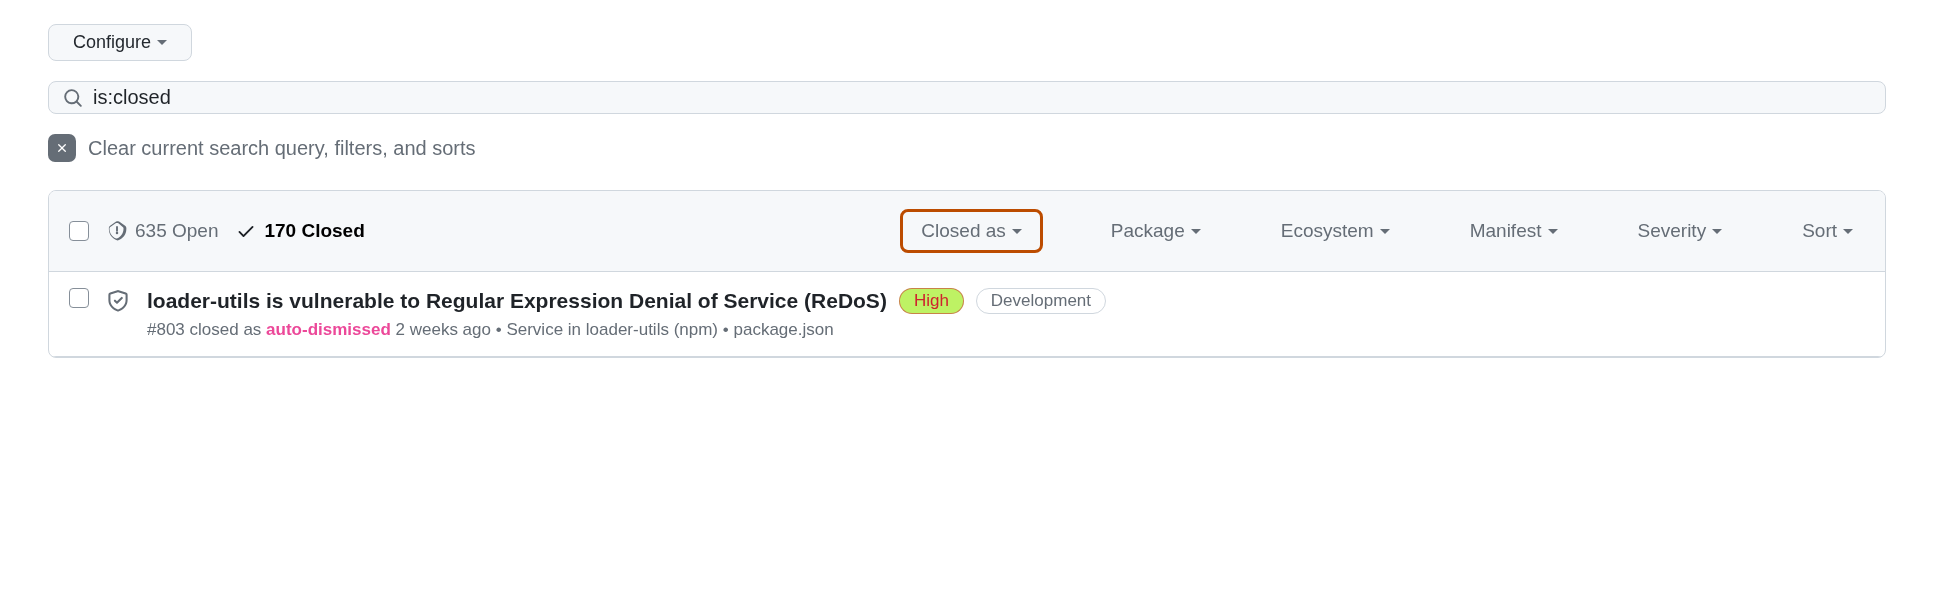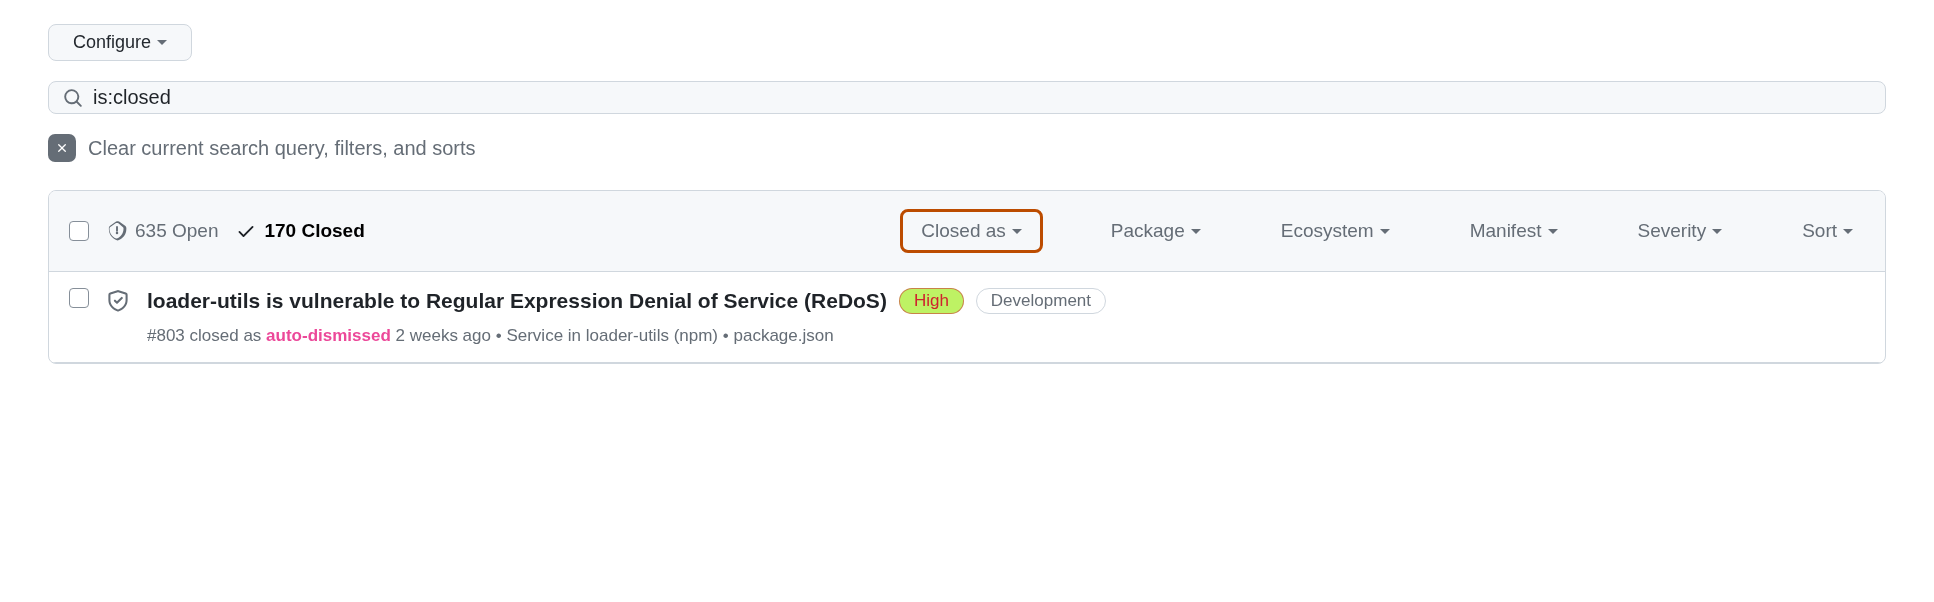--- a/index.html
+++ b/index.html
@@ -138,21 +138,21 @@
     gap: 18px;
     padding: 16px 20px;
     border-bottom: 1px solid #d0d7de;
   }
   .row-main { flex: 1; }
   .row-title-line {
     display: flex;
     align-items: center;
     gap: 12px;
     flex-wrap: wrap;
-    margin-bottom: 12px;
+    margin-bottom: 6px;
   }
   .row-title {
     font-size: 21px;
     font-weight: 600;
     color: #1f2328;
   }
   .badge {
     display: inline-flex;
     align-items: center;
     padding: 2px 14px;

